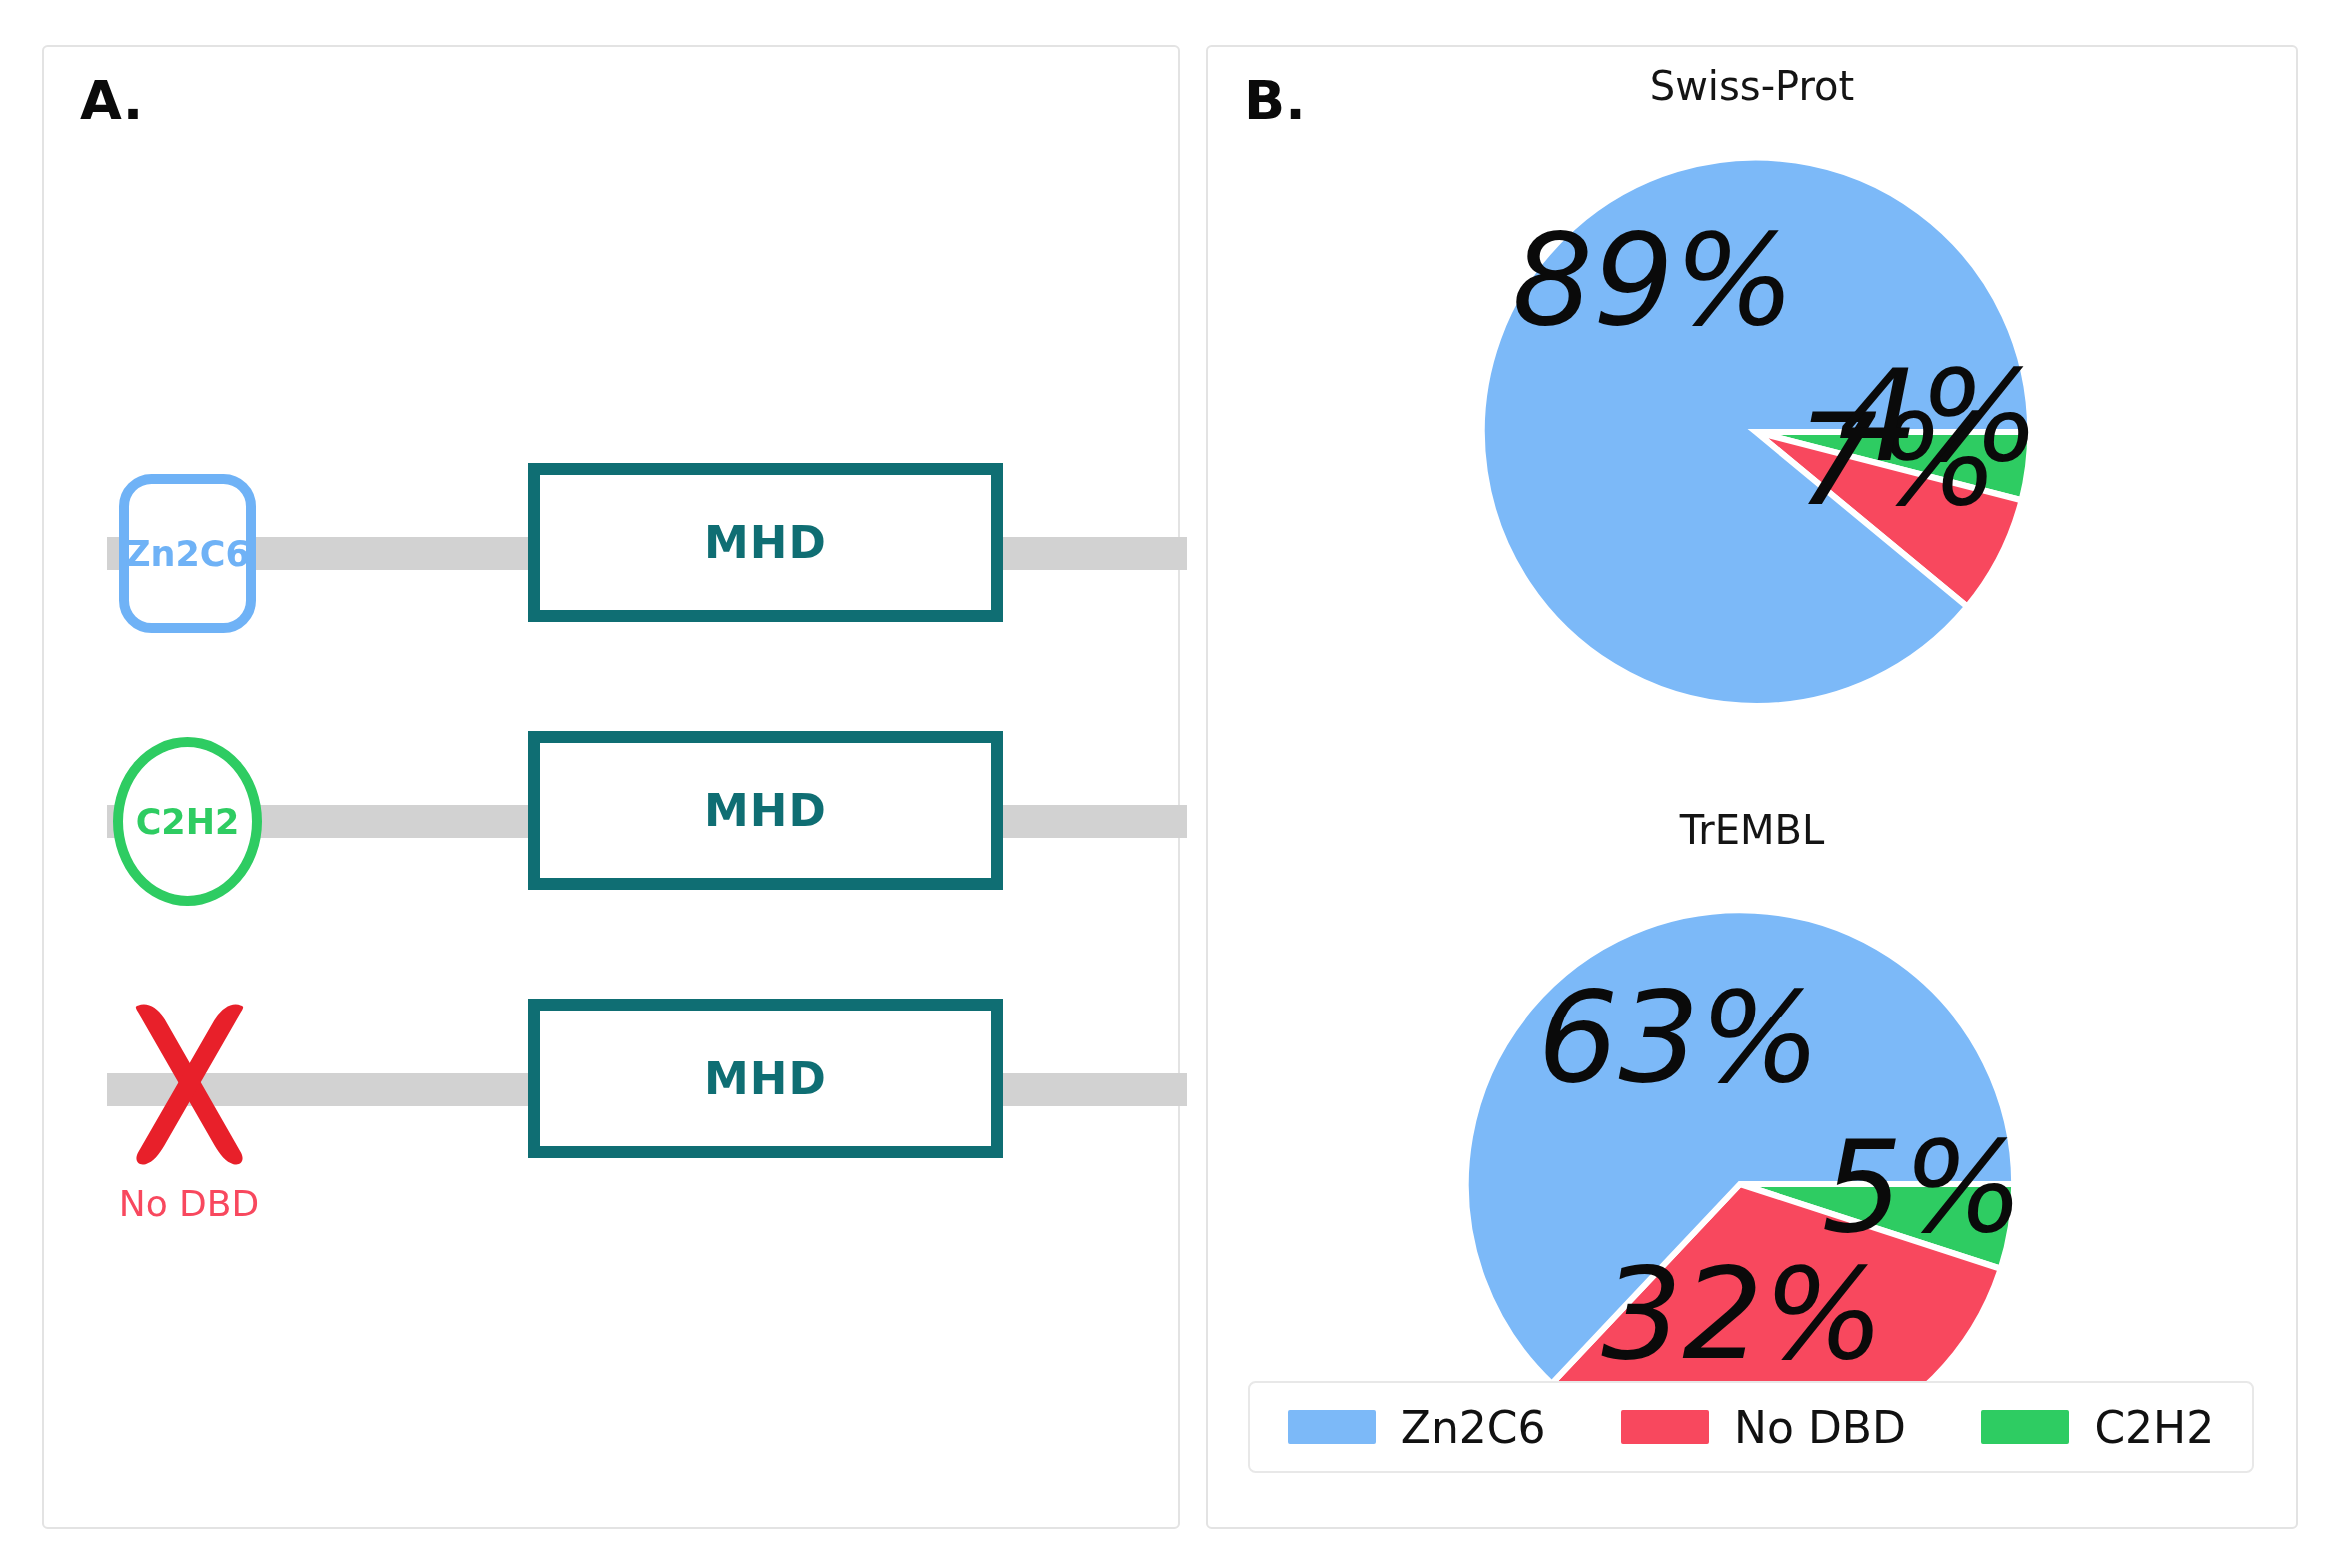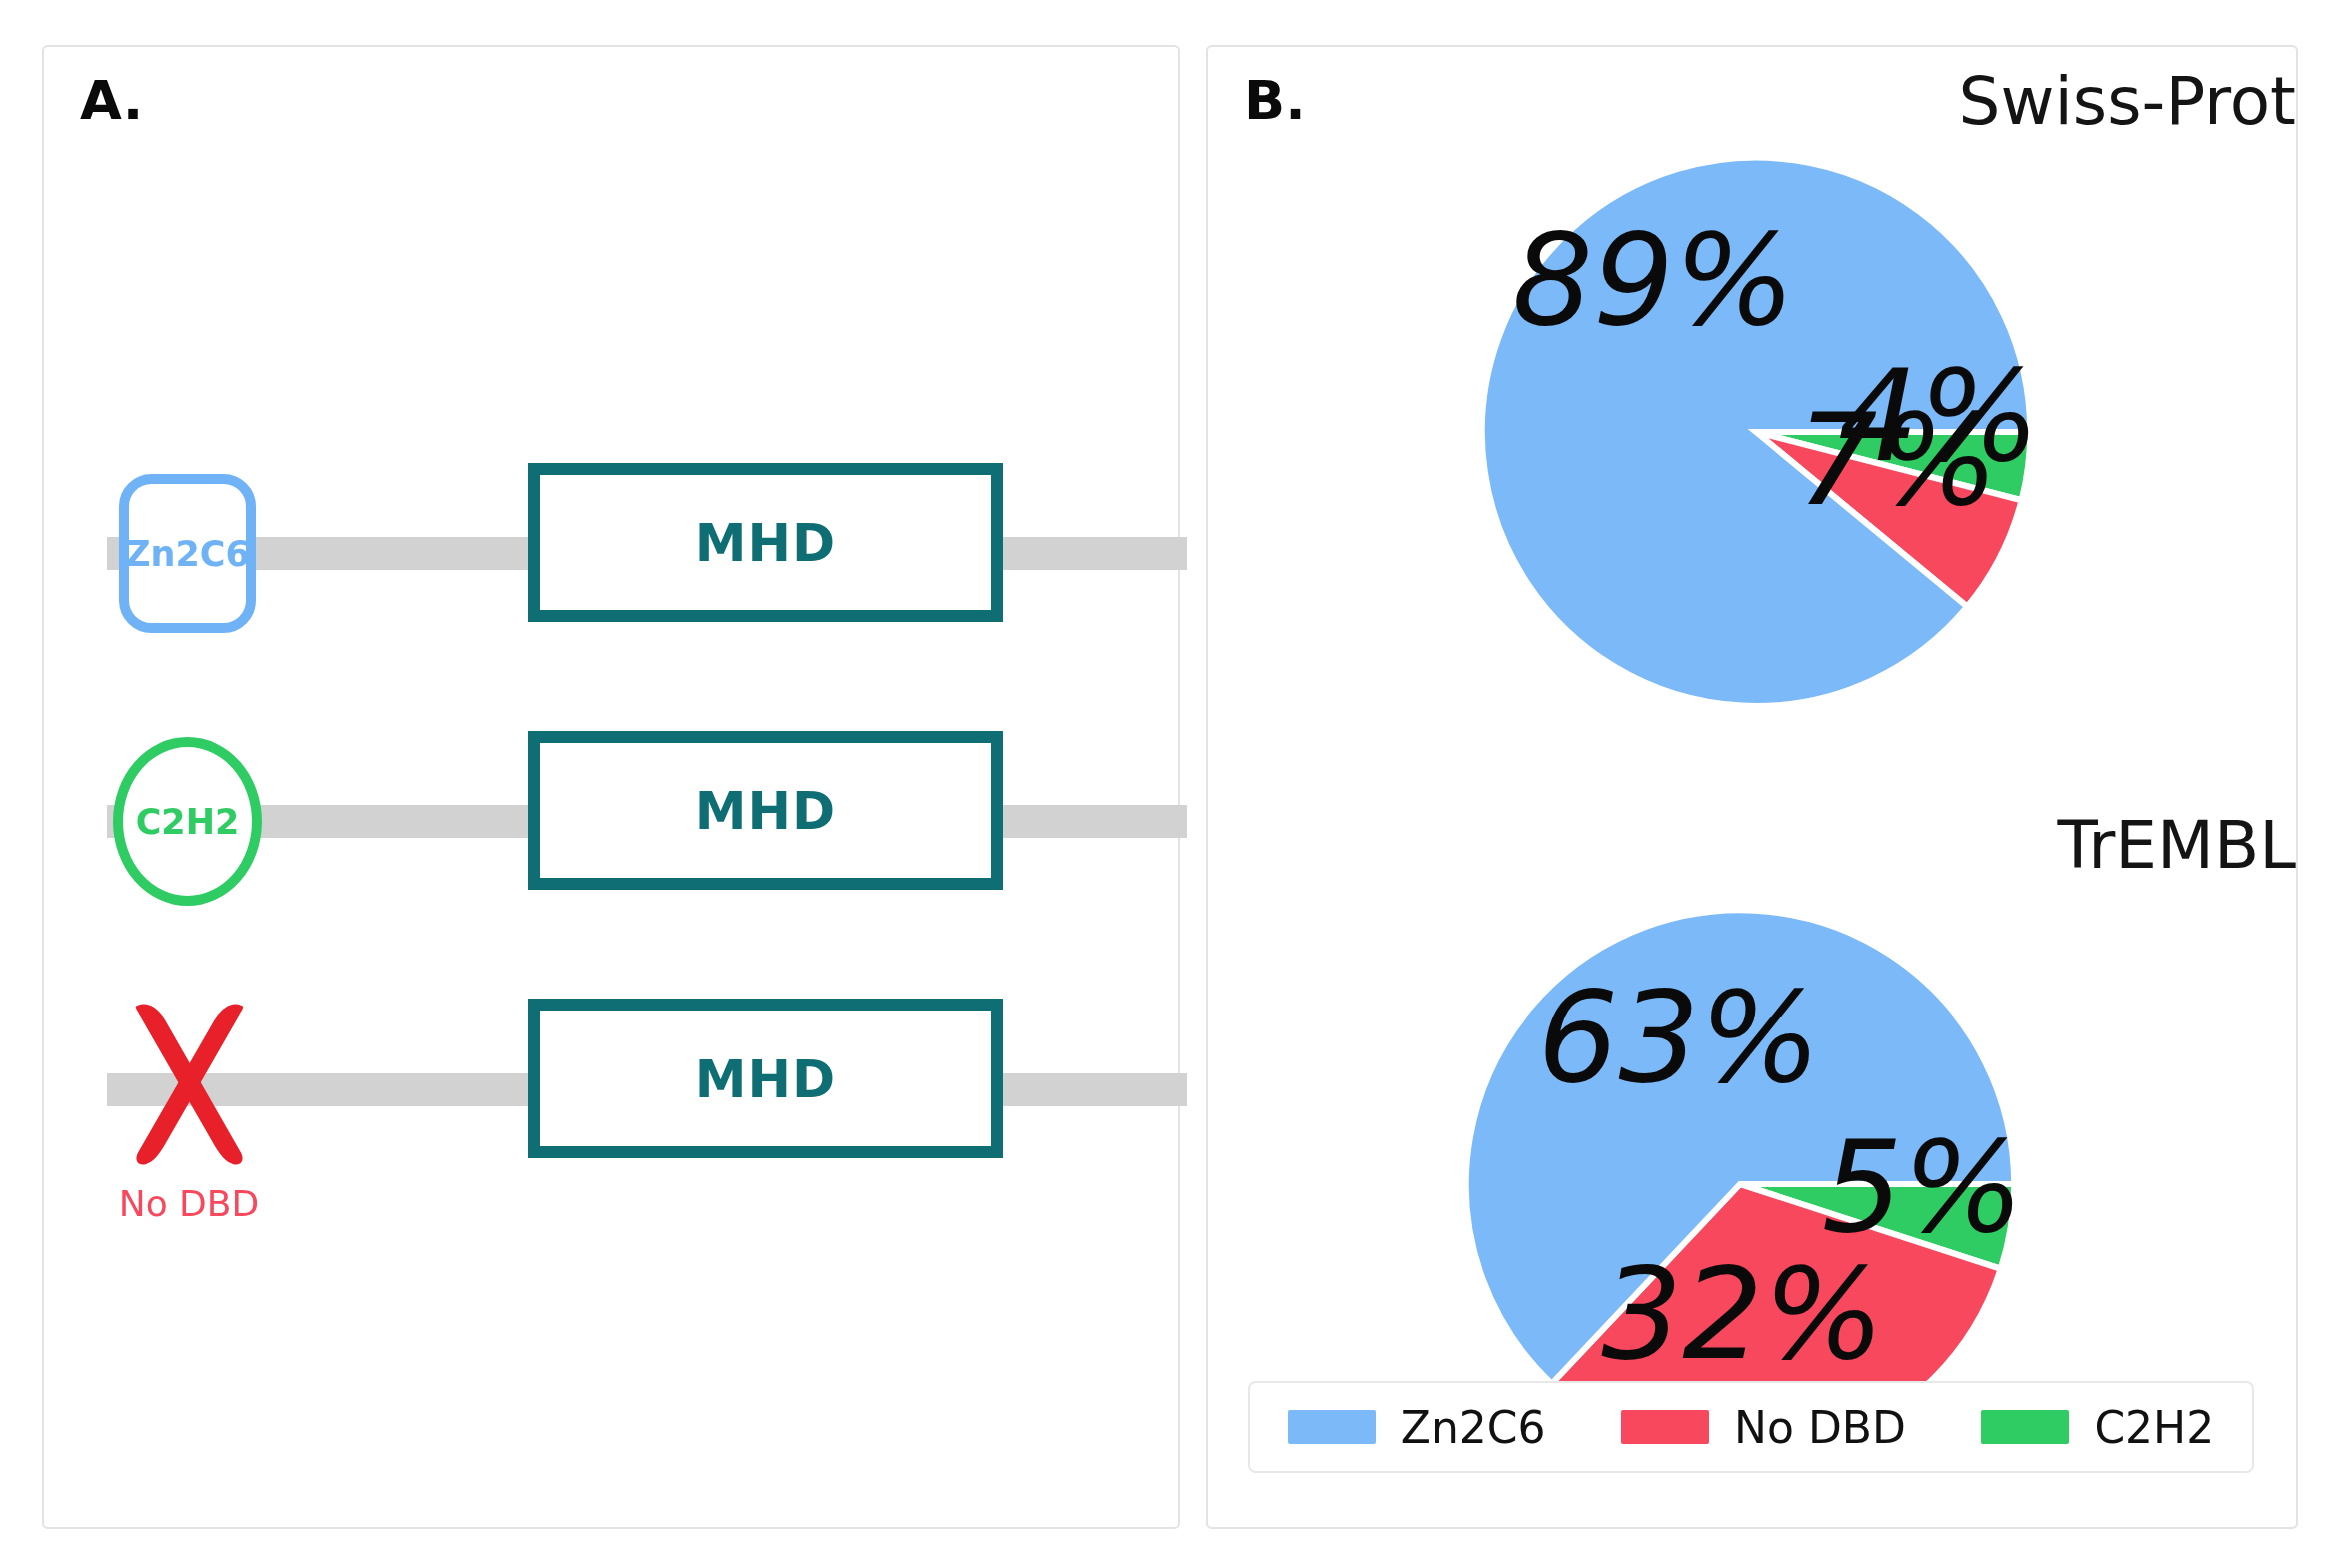--- a/index.html
+++ b/index.html
@@ -64,21 +64,21 @@
     width: 475px;
     height: 159px;
     border: 12.4px solid #0f6e73;
     background: #ffffff;
     box-sizing: border-box;
     display: flex;
     align-items: center;
     justify-content: center;
   }
   .mhd-label {
-    font-size: 52px;
+    font-size: 45px;
     font-weight: bold;
     color: #0f6e73;
     letter-spacing: 1px;
   }
 
   
   .dbd-zn2c6 {
     position: absolute;
     left: 75px;
     top: 45px;
@@ -139,22 +139,22 @@
     text-align: center;
     font-size: 36px;
     color: #f8485e;
     font-weight: normal;
   }
 
   
   .pie-title {
     position: absolute;
     width: 100%;
-    text-align: right;
-    font-size: 66px;
+    text-align: center;
+    font-size: 40px;
     color: #141414;
     font-weight: normal;
   }
   #title-swissprot { top: 16.3px; }
   #title-trembl    { top: 760px; }
 
   .pie-wrap { position: absolute; font-style: italic; }
   #pie-swissprot { left: 271px; top: 108px; width: 554px; height: 554px; }
   #pie-trembl    { left: 255px; top: 860px; width: 554px; height: 554px; }
   .pie-wrap svg { display: block; width: 100%; height: 100%; overflow: visible; }

